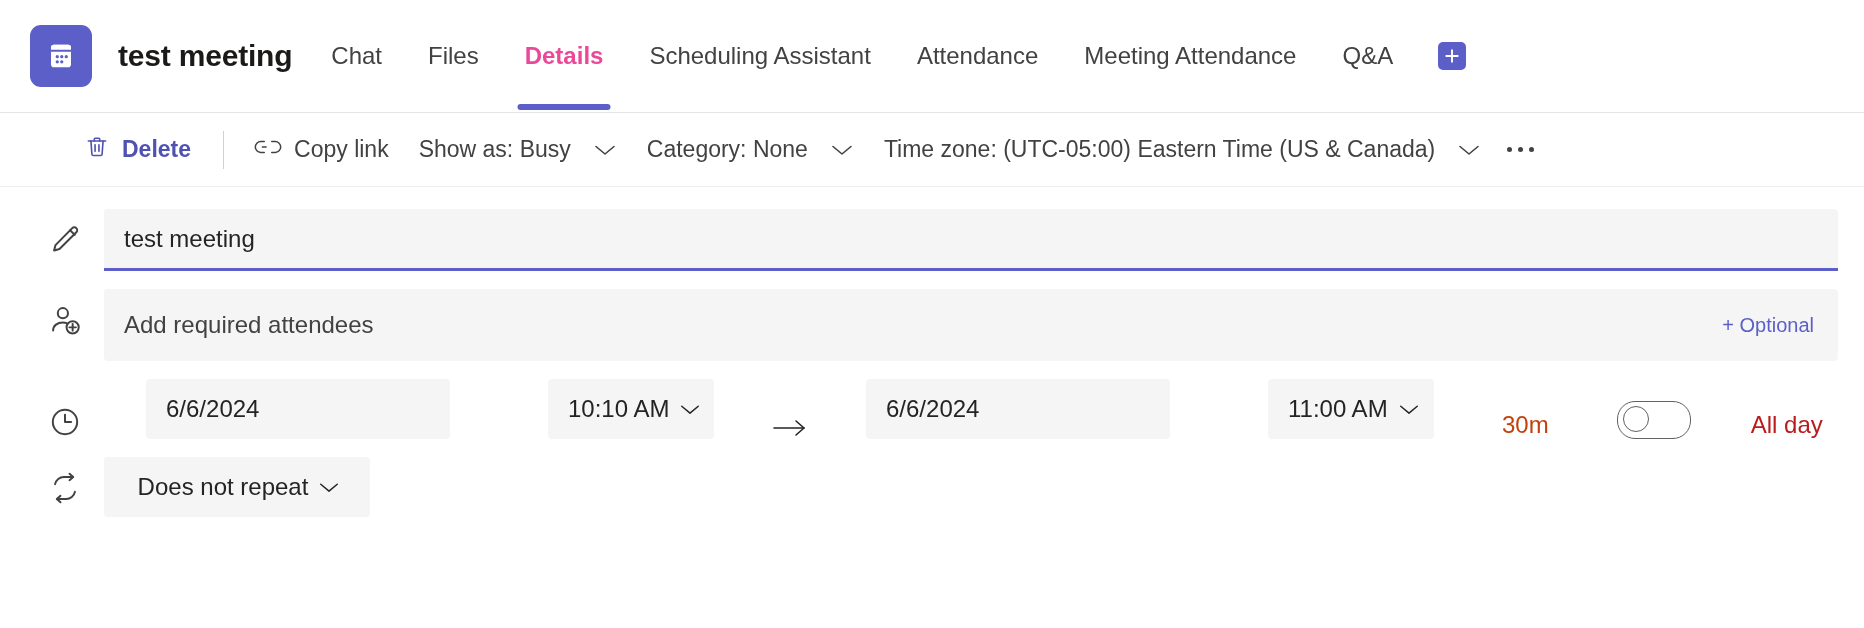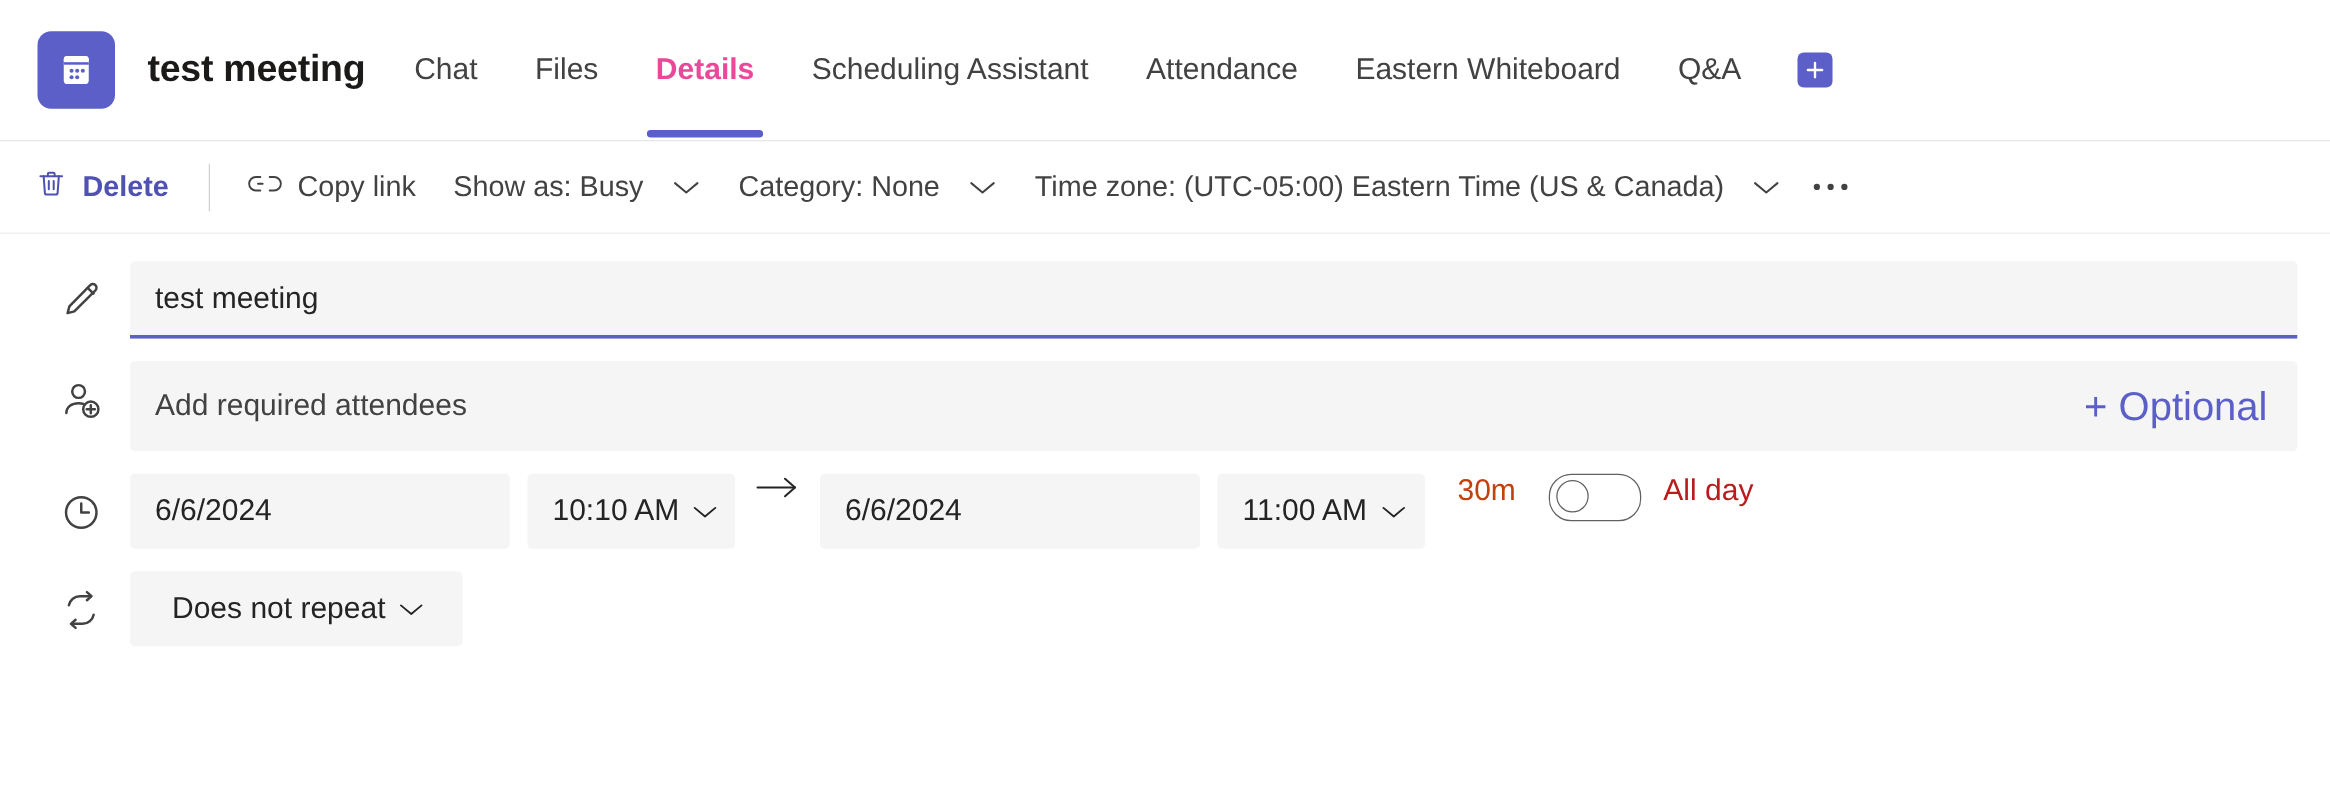--- a/index.html
+++ b/index.html
@@ -98,21 +98,21 @@
     flex: 0 0 auto;
   }
   .add-tab-btn svg { display: block; }
 
   
   .commandbar {
     position: relative;
     height: 74px;
     display: flex;
     align-items: center;
-    padding-left: 28px;
+    padding-left: 84px;
     box-sizing: border-box;
     border-bottom: 1px solid #ededed;
     overflow: hidden;
   }
   .cmd {
     display: flex;
     align-items: center;
     gap: 12px;
     font-size: 23px;
     color: #424242;
@@ -196,26 +196,26 @@
     flex: 1 1 auto;
     margin-right: 26px;
     height: 72px;
     border-radius: 4px;
     color: #424242;
     justify-content: space-between;
     padding-right: 24px;
   }
   .optional-link {
     color: #5b5fc7;
-    font-size: 32px;
-    cursor: pointer;
-    white-space: nowrap;
-  }
-
-  .row.datetime { align-items: flex-start; }
+    font-size: 20px;
+    cursor: pointer;
+    white-space: nowrap;
+  }
+
+  .row.datetime { align-items: flex-end; gap: 42px; }
   .pill {
     background: #f5f5f5;
     border-radius: 4px;
     height: 60px;
     display: flex;
     align-items: center;
     padding: 0 20px;
     box-sizing: border-box;
     font-size: 24px;
     color: #242424;
@@ -285,21 +285,21 @@
   </div>
 
   <div class="meeting-title">test meeting</div>
 
   <div class="tabs">
     <button class="tab">Chat</button>
     <button class="tab">Files</button>
     <button class="tab active">Details</button>
     <button class="tab">Scheduling Assistant</button>
     <button class="tab">Attendance</button>
-    <button class="tab">Eastern Whiteboard</button>
+    <button class="tab">Meeting Attendance</button>
     <button class="tab">Q&amp;A</button>
   </div>
 
   <div class="add-tab-btn">
     <svg width="18" height="18" viewBox="0 0 18 18">
       <path d="M9 3.3v11.4M3.3 9h11.4" stroke="#ffffff" stroke-width="1.9" stroke-linecap="round"></path>
     </svg>
   </div>
 </div>
 

